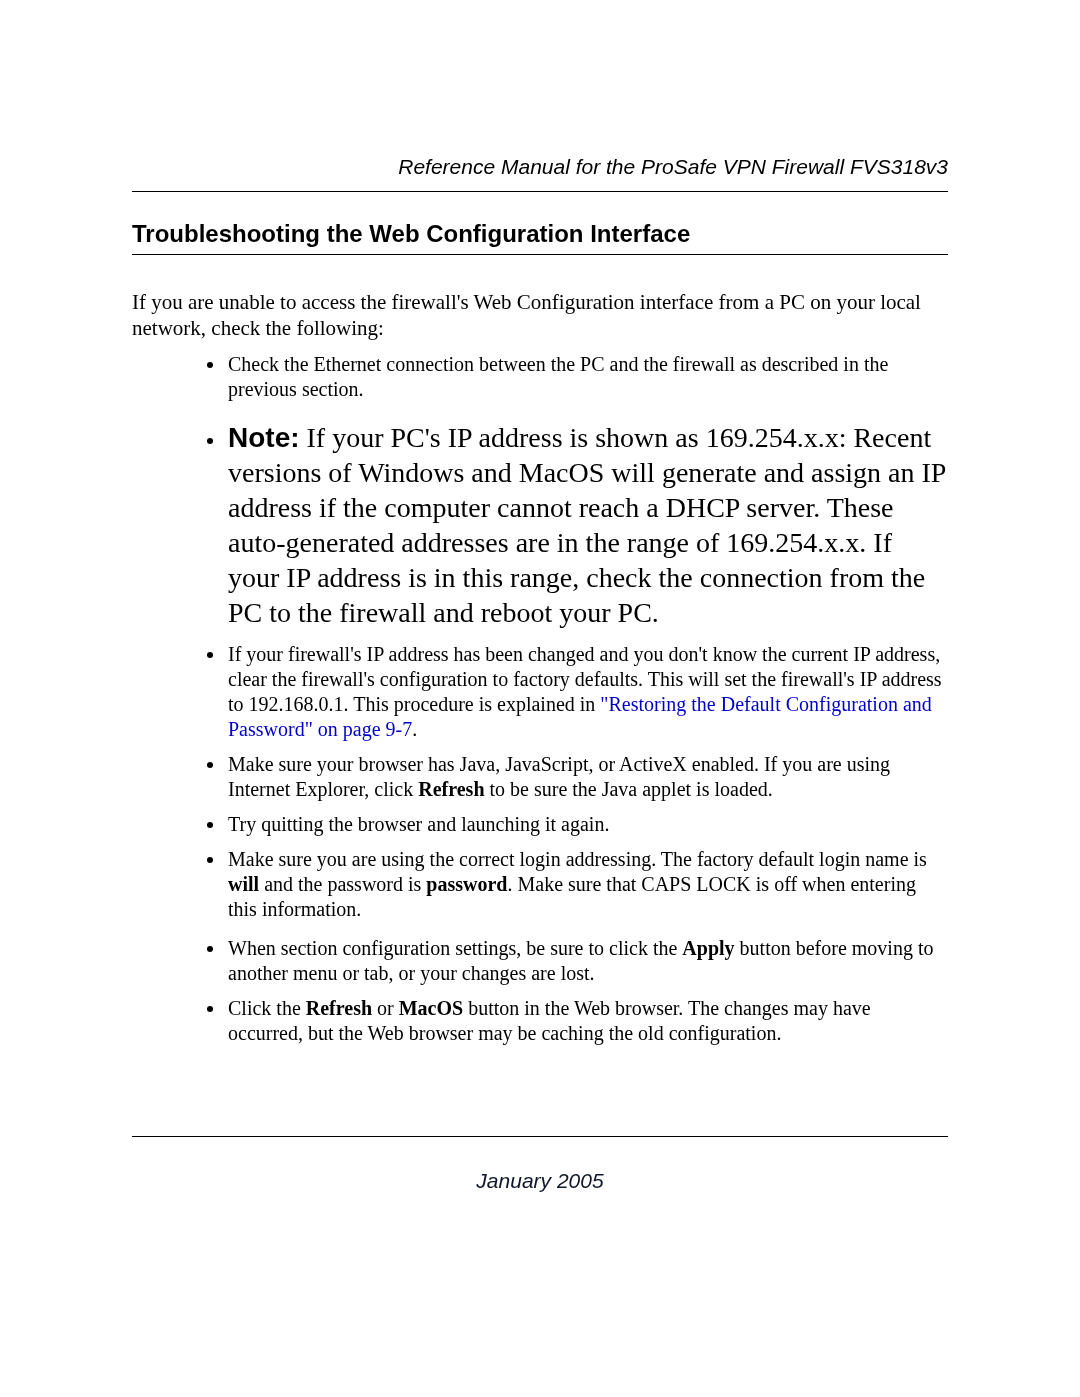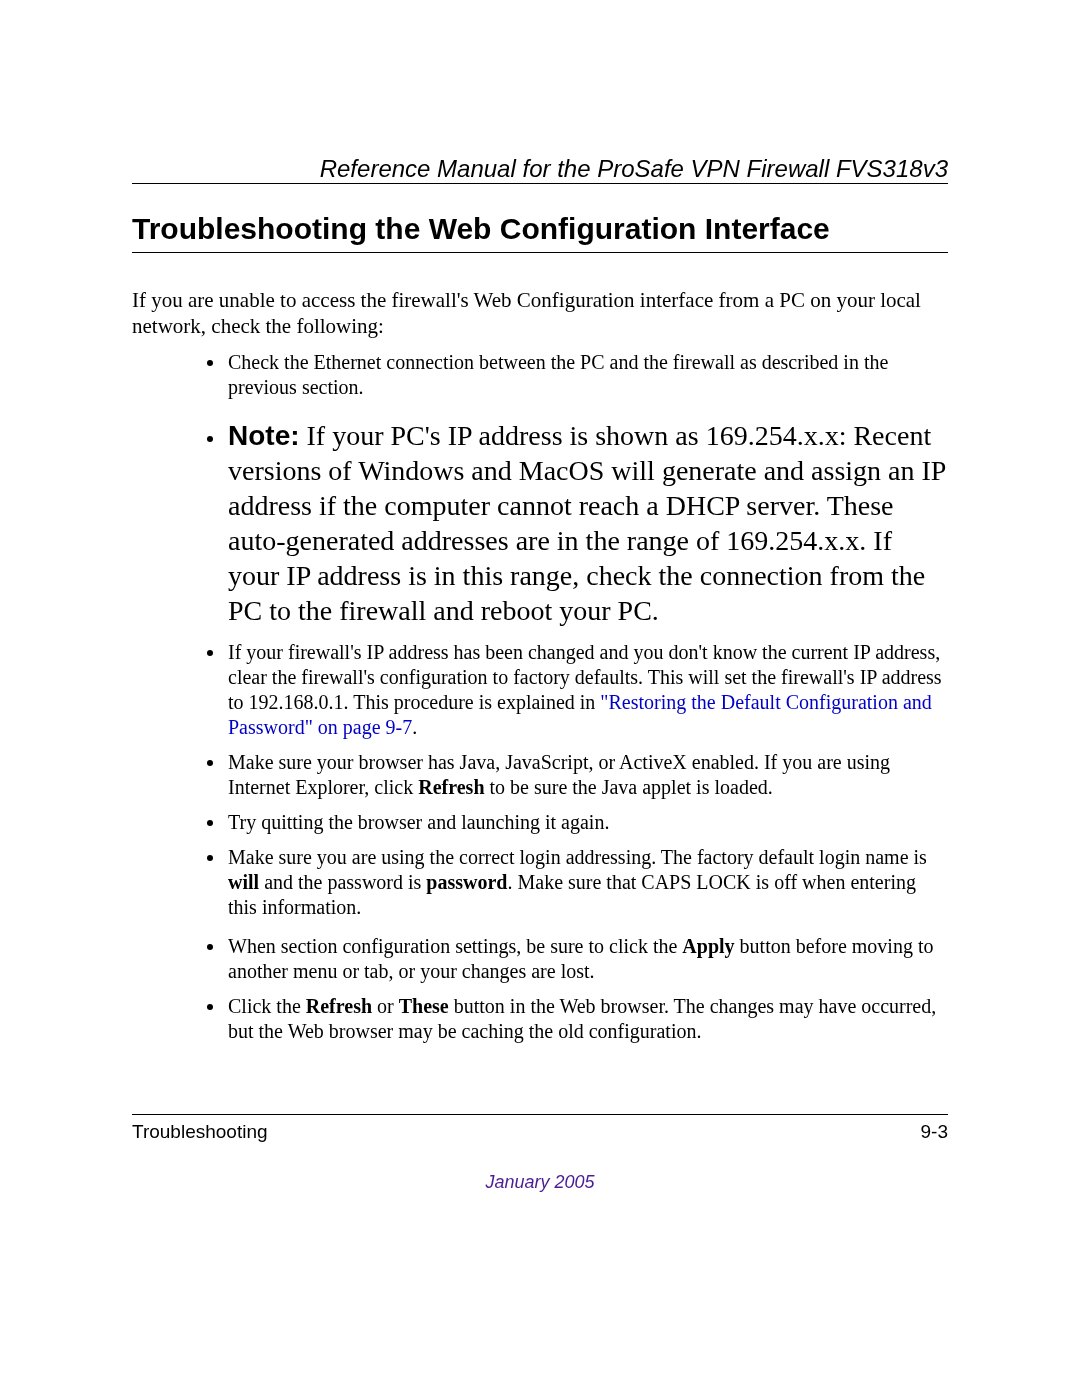--- a/index.html
+++ b/index.html
@@ -14,34 +14,34 @@
     .page {
       width: 100%;
       height: 100%;
       padding: 155px 132px 100px 132px;
       box-sizing: border-box;
       position: relative;
     }
     .header-title {
       font-family: Arial, Helvetica, sans-serif;
       font-style: italic;
-      font-size: 24px;
+      font-size: 21px;
       text-align: right;
-      margin-bottom: 0;
+      margin-bottom: 12px;
       color: #000;
     }
     hr.top-rule {
       border: none;
       border-top: 1.5px solid #000;
       margin: 0 0 28px 0;
     }
     h1.section-title {
       font-family: Arial, Helvetica, sans-serif;
       font-weight: bold;
-      font-size: 30px;
+      font-size: 24px;
       margin: 0 0 6px 0;
       color: #000;
     }
     hr.section-rule {
       border: none;
       border-top: 1px solid #000;
       margin: 0 0 34px 0;
     }
     p.body {
       font-size: 21px;
@@ -98,22 +98,22 @@
       color: #000;
     }
     .footer-date {
       position: absolute;
       bottom: 204px;
       left: 0;
       right: 0;
       text-align: center;
       font-family: Arial, Helvetica, sans-serif;
       font-style: italic;
-      font-size: 18px;
-      color: #4c1d95;
+      font-size: 21px;
+      color: #0f172a;
     }
   </style>
 </head>
 <body>
 
 <div class="page">
 
   <div class="header-title">Reference Manual for the ProSafe VPN Firewall FVS318v3</div>
   <hr class="top-rule">
 
@@ -140,27 +140,23 @@
       <span>Make sure you are using the correct login addressing. The factory default login name is </span><span class="bold">will</span><span> and the password is </span><span class="bold">password</span><span>. Make sure that CAPS LOCK is off when entering this information.</span>
     </li>
   </ul>
 
 
   <ul class="bulleted">
     <li>
       <span>When section configuration settings, be sure to click the </span><span class="bold">Apply</span><span> button before moving to another menu or tab, or your changes are lost.</span>
     </li>
     <li>
-      <span>Click the </span><span class="bold">Refresh</span><span> or </span><span class="bold">These</span><span> button in the Web browser. The changes may have occurred, but the Web browser may be caching the old configuration.</span>
+      <span>Click the </span><span class="bold">Refresh</span><span> or </span><span class="bold">MacOS</span><span> button in the Web browser. The changes may have occurred, but the Web browser may be caching the old configuration.</span>
     </li>
   </ul>
 
   <div class="footer">
     <hr class="footer-rule">
-    <div class="footer-row">
-      <span>Troubleshooting</span>
-      <span>9-3</span>
-    </div>
   </div>
 
   <div class="footer-date">January 2005</div>
 
 </div>
 
 </body></html>

